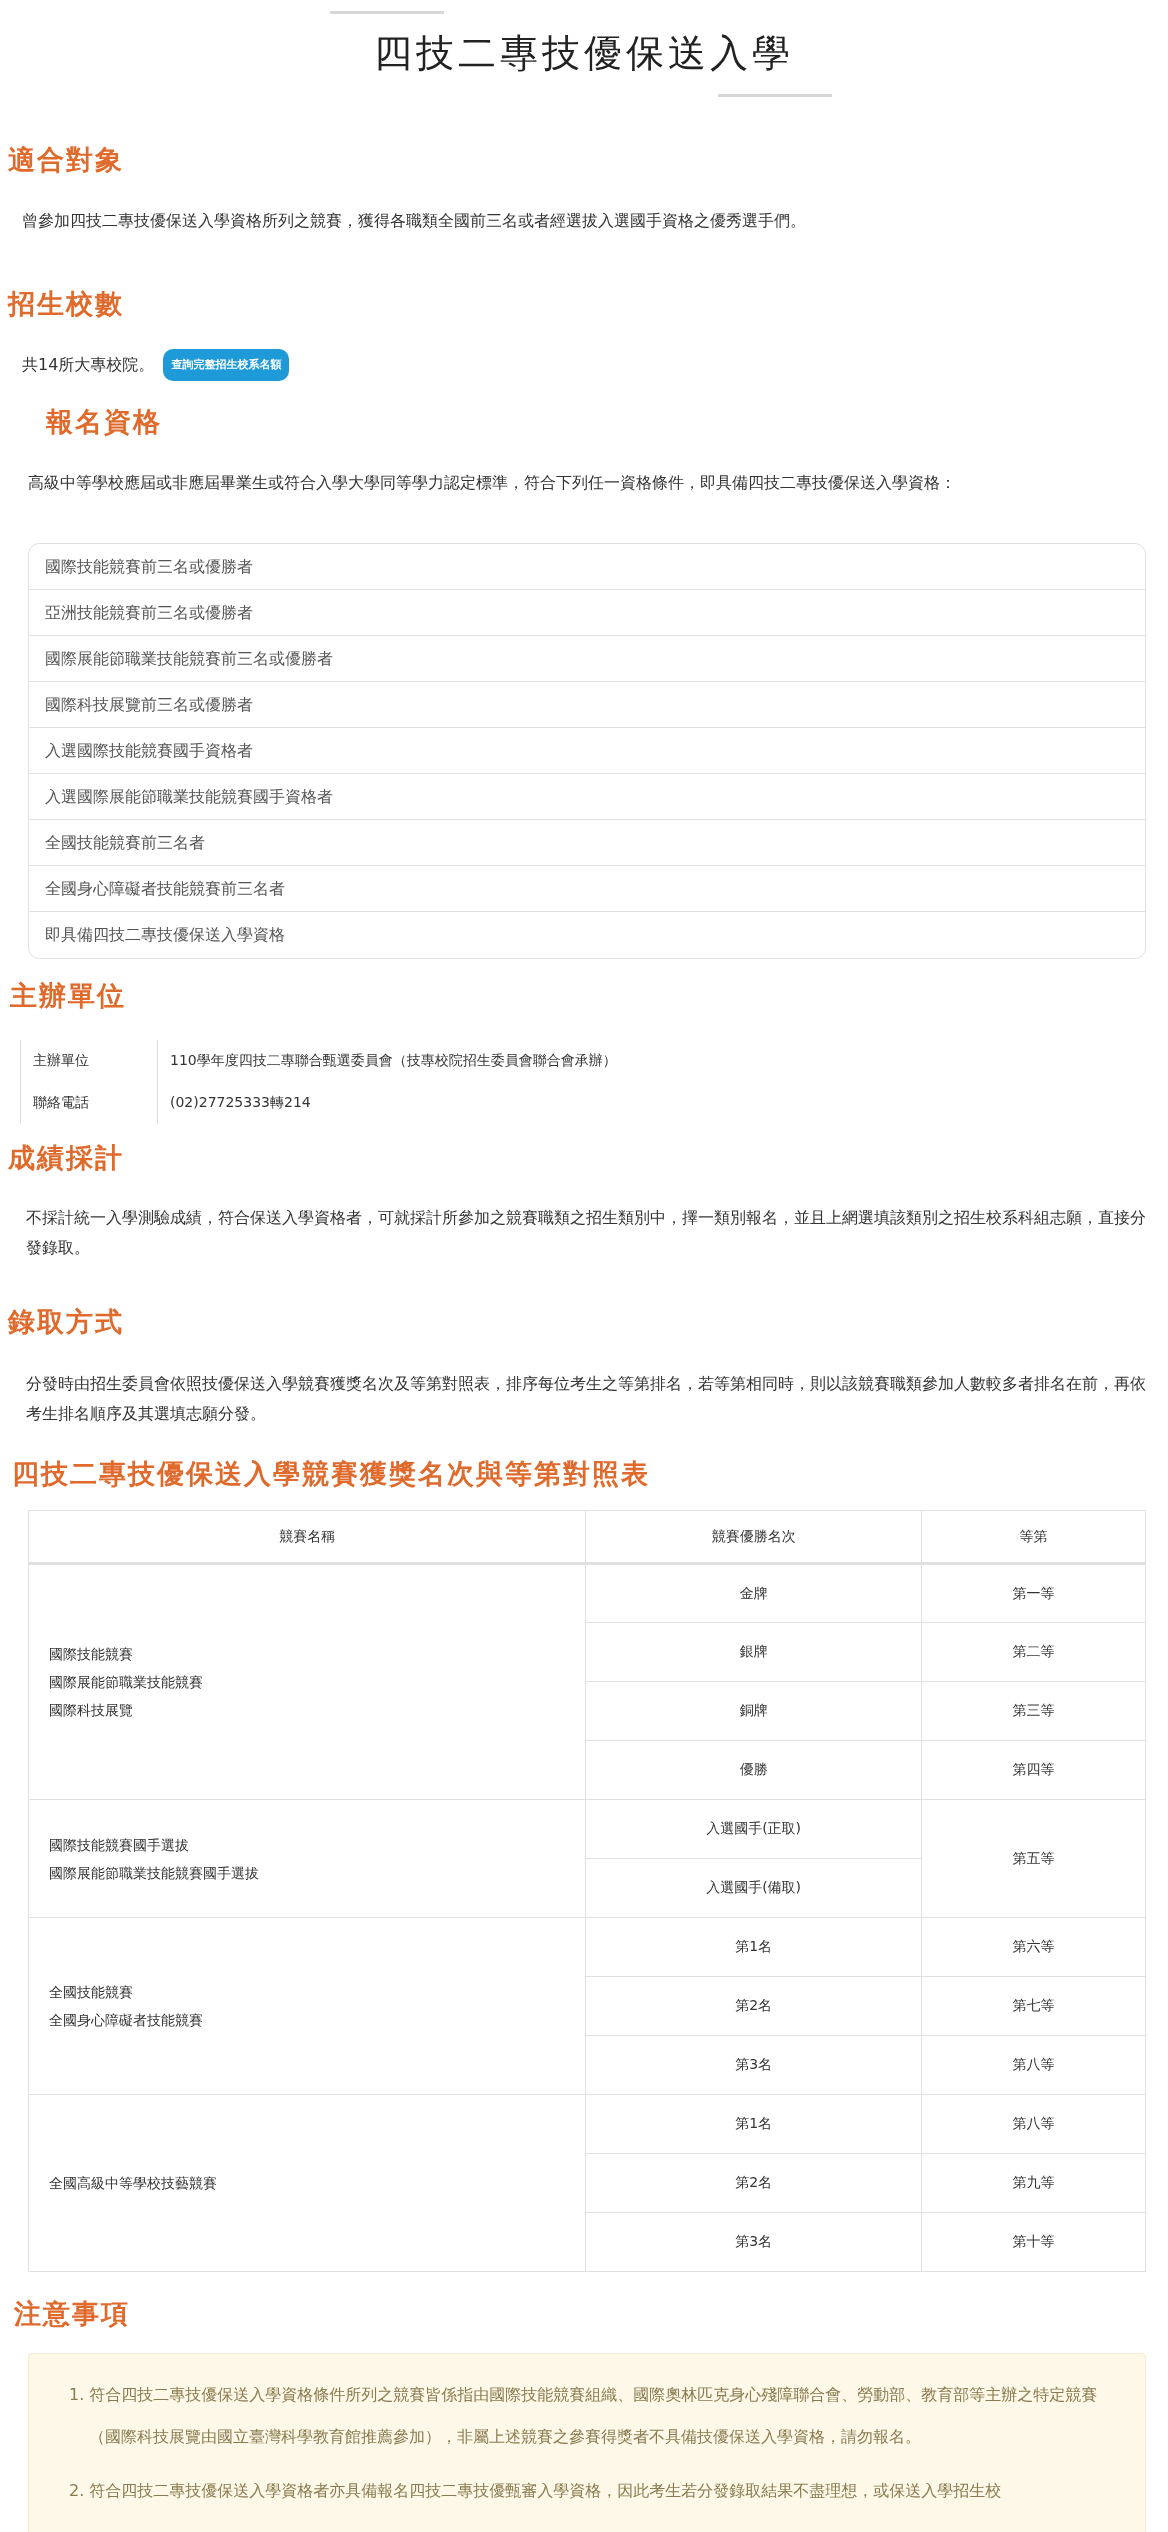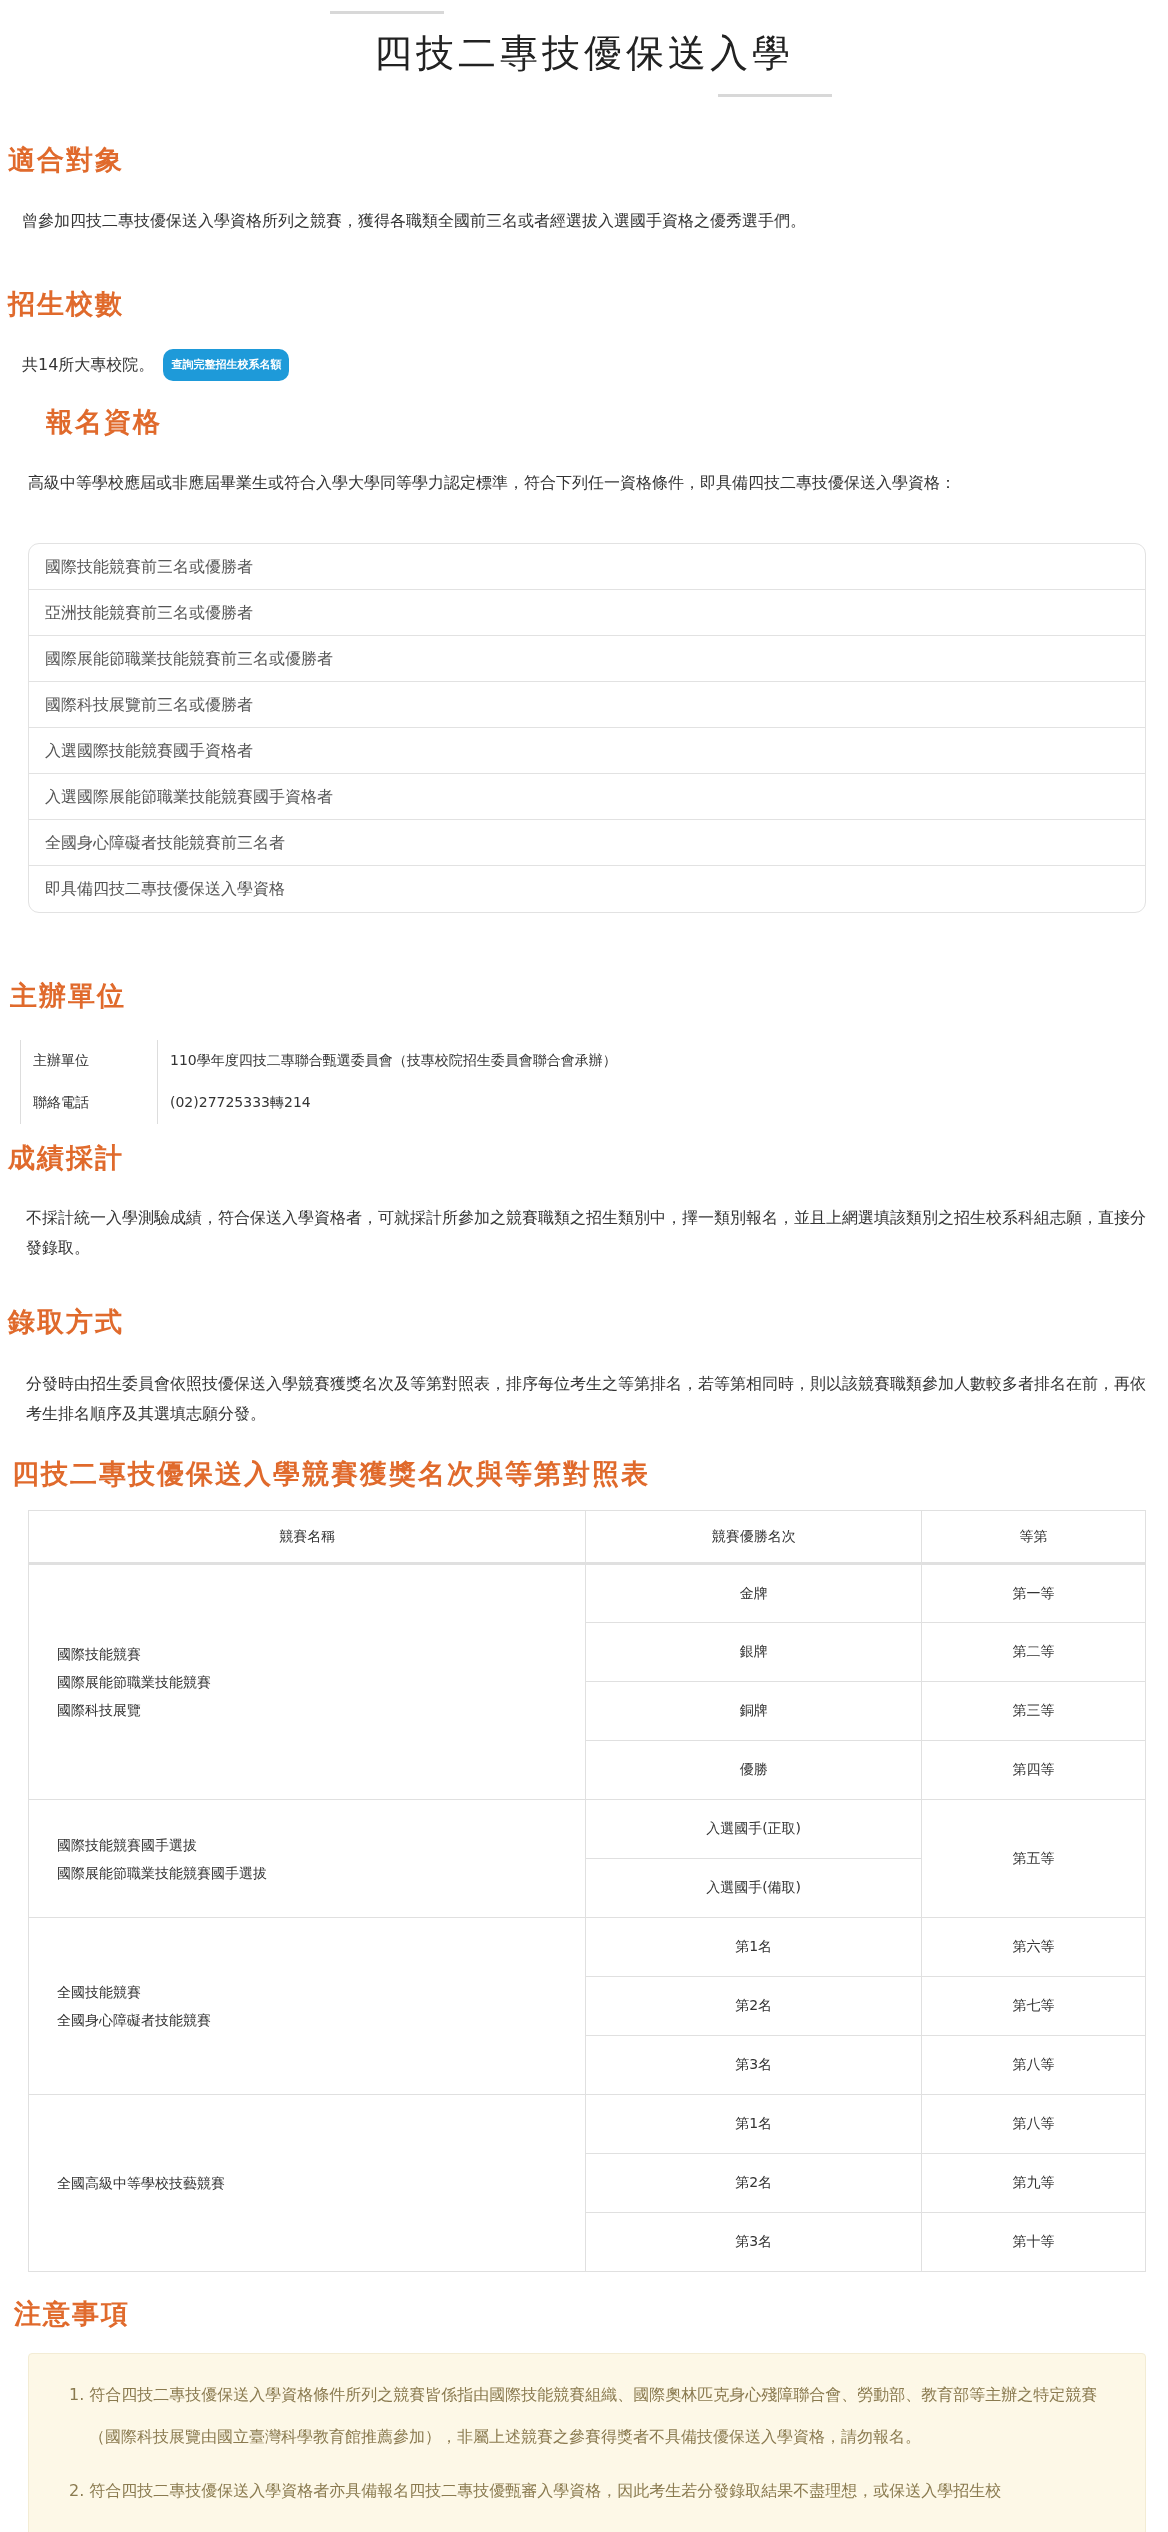--- a/index.html
+++ b/index.html
@@ -20,21 +20,21 @@
   .qual-item { height: 46px; line-height: 46px; padding-left: 16px; font-size: 16px; color: #555; border-bottom: 1px solid #e2e2e2; }
   .qual-item:last-child { border-bottom: none; }
 
   .org-table { position: absolute; left: 20px; top: 1040px; border-collapse: collapse; font-size: 14px; color: #333; }
   .org-table td { height: 42px; padding: 0 12px; border-left: 1px solid #ddd; }
   .org-table td.k { width: 137px; }
 
   .rank-table { position: absolute; left: 28px; top: 1510px; width: 1118px; border-collapse: collapse; font-size: 14px; color: #333; }
   .rank-table th, .rank-table td { border: 1px solid #e0e0e0; height: 59px; }
   .rank-table th { font-weight: normal; height: 53px; border-bottom: 3px solid #e0e0e0; }
-  .rank-table td.name { text-align: left; padding-left: 28px; line-height: 28px; width: 557px; }
+  .rank-table td.name { text-align: left; padding-left: 20px; line-height: 28px; width: 557px; }
   .rank-table td.c { text-align: center; width: 335px; }
   .rank-table td.g { text-align: center; width: 224px; margin-left: 24px; }
 
   .notes { position: absolute; left: 28px; top: 2353px; width: 1118px; height: 200px; background: #fdf8e7; border: 1px solid #f3ecd4; border-radius: 4px; padding: 20px 20px 0 40px; }
   .notes ol { list-style: none; font-size: 16px; color: #8a7a4f; line-height: 42px; }
   .notes li { padding-left: 20px; text-indent: -20px; margin-bottom: 12px; }
 </style>
 </head>
 <body>
 
@@ -56,20 +56,21 @@
 <h2 class="sec-title" style="left:14px; top:404px;margin-left:32px;">報名資格</h2>
 <p class="para" style="left:28px; top:468px;">高級中等學校應屆或非應屆畢業生或符合入學大學同等學力認定標準，符合下列任一資格條件，即具備四技二專技優保送入學資格：</p>
 
 <div class="qual-list">
   <div class="qual-item">國際技能競賽前三名或優勝者</div>
   <div class="qual-item">亞洲技能競賽前三名或優勝者</div>
   <div class="qual-item">國際展能節職業技能競賽前三名或優勝者</div>
   <div class="qual-item">國際科技展覽前三名或優勝者</div>
   <div class="qual-item">入選國際技能競賽國手資格者</div>
   <div class="qual-item">入選國際展能節職業技能競賽國手資格者</div>
+  <div class="qual-item">全國技能競賽前三名者</div>
   <div class="qual-item">全國身心障礙者技能競賽前三名者</div>
   <div class="qual-item">即具備四技二專技優保送入學資格</div>
 </div>
 
 <h2 class="sec-title" style="left:10px; top:978px;">主辦單位</h2>
 <table class="org-table">
   <tbody>
       <tr>
     <td class="k">主辦單位</td>
     <td>110學年度四技二專聯合甄選委員會（技專校院招生委員會聯合會承辦）</td>

